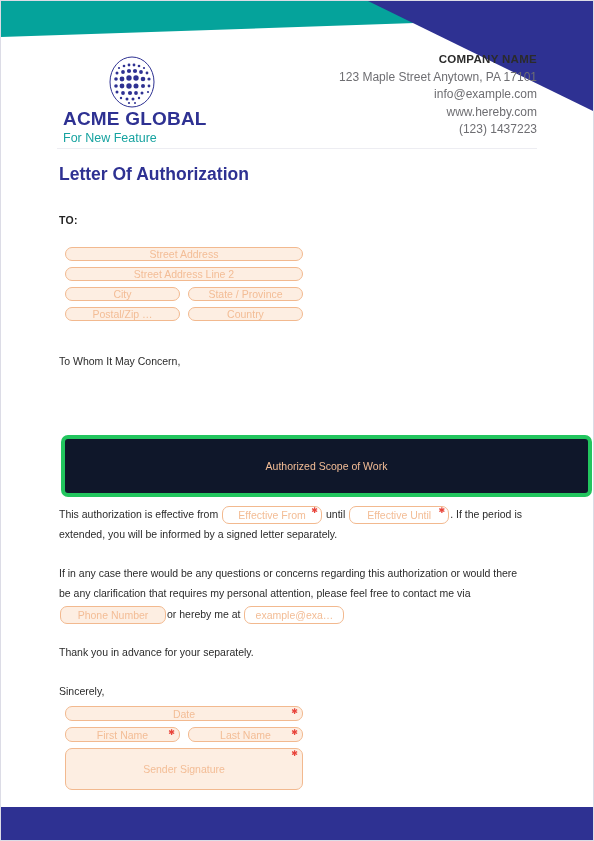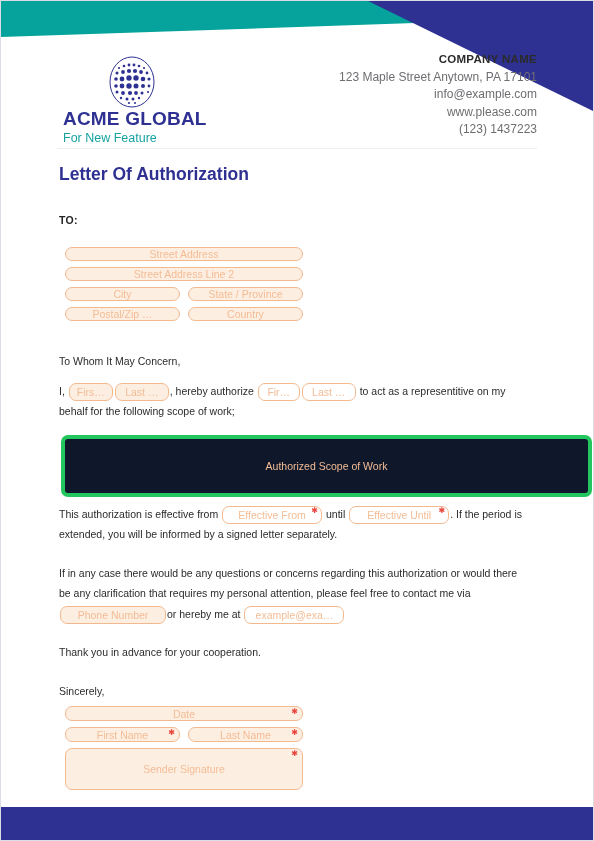--- a/index.html
+++ b/index.html
@@ -314,21 +314,21 @@
       <div class="logo-text">
         <div class="logo-name">ACME GLOBAL</div>
         <div class="logo-tagline">For New Feature</div>
       </div>
     </div>
 
     <div class="company-block">
       <div class="company-name">COMPANY NAME</div>
       <div class="company-line">123 Maple Street Anytown, PA 17101</div>
       <div class="company-line">info@example.com</div>
-      <div class="company-line">www.please.com</div>
+      <div class="company-line">www.hereby.com</div>
       <div class="company-line">(123) 1437223</div>
     </div>
   </div>
 
   <div class="divider"></div>
 
   <div class="doc-title">Letter Of Authorization</div>
   <div class="to-label">TO:</div>
 
   <div class="addr">
@@ -343,26 +343,20 @@
       <div class="fld half">State / Province</div>
     </div>
     <div class="addr-row">
       <div class="fld half">Postal/Zip …</div>
       <div class="fld half">Country</div>
     </div>
   </div>
 
   <div class="para p-concern">To Whom It May Concern,</div>
 
-  <div class="para p-authorize">
-    <span>I,</span>
-    <span class="inline-fld w-first">Firs…</span><span class="inline-fld w-last">Last …</span><span>, hereby authorize</span>
-    <span class="inline-fld outline w-first2">Fir…</span><span class="inline-fld outline w-last2">Last …</span>
-    <span>to act as a representitive on my behalf for the following scope of work;</span>
-  </div>
 
   <div class="scope">Authorized Scope of Work</div>
 
   <div class="para p-effective">
     <span>This authorization is effective from</span>
     <span class="inline-fld outline w-eff">
         <span>Effective From</span>
         <span class="req">✱</span>
       </span>
     <span>until</span>
@@ -371,21 +365,21 @@
         <span class="req">✱</span>
       </span><span>. If the period is extended, you will be informed by a signed letter separately.</span>
   </div>
 
   <div class="para p-contact">
     <span>If in any case there would be any questions or concerns regarding this authorization or would there be any clarification that requires my personal attention, please feel free to contact me via</span>
     <span class="inline-fld w-phone">Phone Number</span><span>or hereby me at</span>
     <span class="inline-fld outline w-email">example@exa…</span>
   </div>
 
-  <div class="para p-thanks">Thank you in advance for your cooperation.</div>
+  <div class="para p-thanks">Thank you in advance for your separately.</div>
   <div class="para p-sincerely">Sincerely,</div>
 
   <div class="sig">
     <div class="sig-row">
       <div class="fld full">
           <span>Date</span>
           <span class="req">✱</span>
         </div>
     </div>
     <div class="sig-row">

